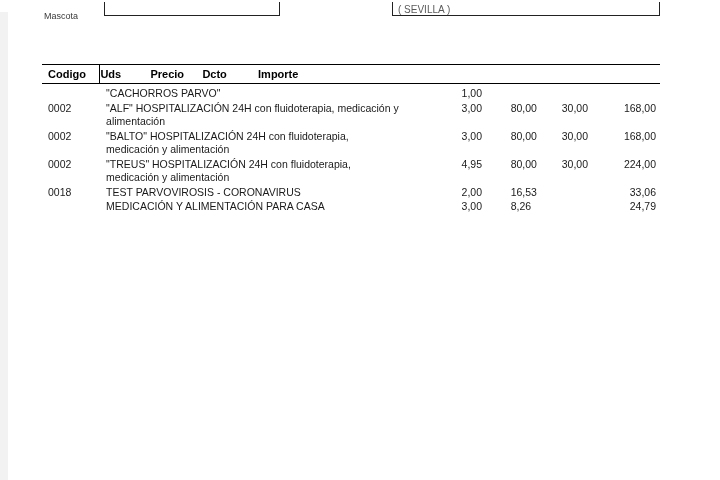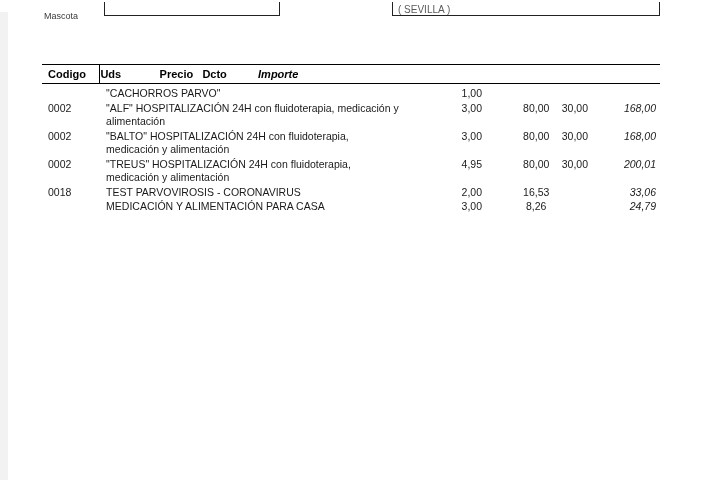--- a/index.html
+++ b/index.html
@@ -94,23 +94,23 @@
     color: #000000;
   }
   .thead .c-sep {
     width: 1.4px;
     background: #000000;
     height: 18px;
   }
   .col-codigo { width: 57px; padding-left: 6px; box-sizing: border-box; }
   .col-desc   { width: 370px; padding-left: 8px; box-sizing: border-box; }
   .col-uds    { width: 50px; box-sizing: border-box; }
-  .col-precio { width: 52px; text-align: center; box-sizing: border-box; }
+  .col-precio { width: 52px; text-align: left; box-sizing: border-box; }
   .col-dcto   { width: 42px; box-sizing: border-box; }
-  .col-importe{ width: 58px; text-align: right; padding-right: 4px; box-sizing: border-box; font-style: italic; }
+  .col-importe{ width: 58px; text-align: right; padding-right: 4px; box-sizing: border-box; }
 
   .tbody {
     padding-top: 2px;
     font-size: 10.5px;
     color: #1a1a1a;
   }
   .row {
     display: flex;
     align-items: flex-start;
     line-height: 13.5px;
@@ -181,21 +181,21 @@
         <div class="col-importe">168,00</div>
       </div>
 
       <div class="row">
         <div class="col-codigo">0002</div>
         <div class="col-desc">"TREUS" HOSPITALIZACIÓN 24H con fluidoterapia,
 medicación y alimentación</div>
         <div class="col-uds">4,95</div>
         <div class="col-precio">80,00</div>
         <div class="col-dcto">30,00</div>
-        <div class="col-importe">200,01</div>
+        <div class="col-importe">224,00</div>
       </div>
 
       <div class="row">
         <div class="col-codigo">0018</div>
         <div class="col-desc">TEST PARVOVIROSIS - CORONAVIRUS</div>
         <div class="col-uds">2,00</div>
         <div class="col-precio">16,53</div>
         <div class="col-dcto"></div>
         <div class="col-importe">33,06</div>
       </div>

